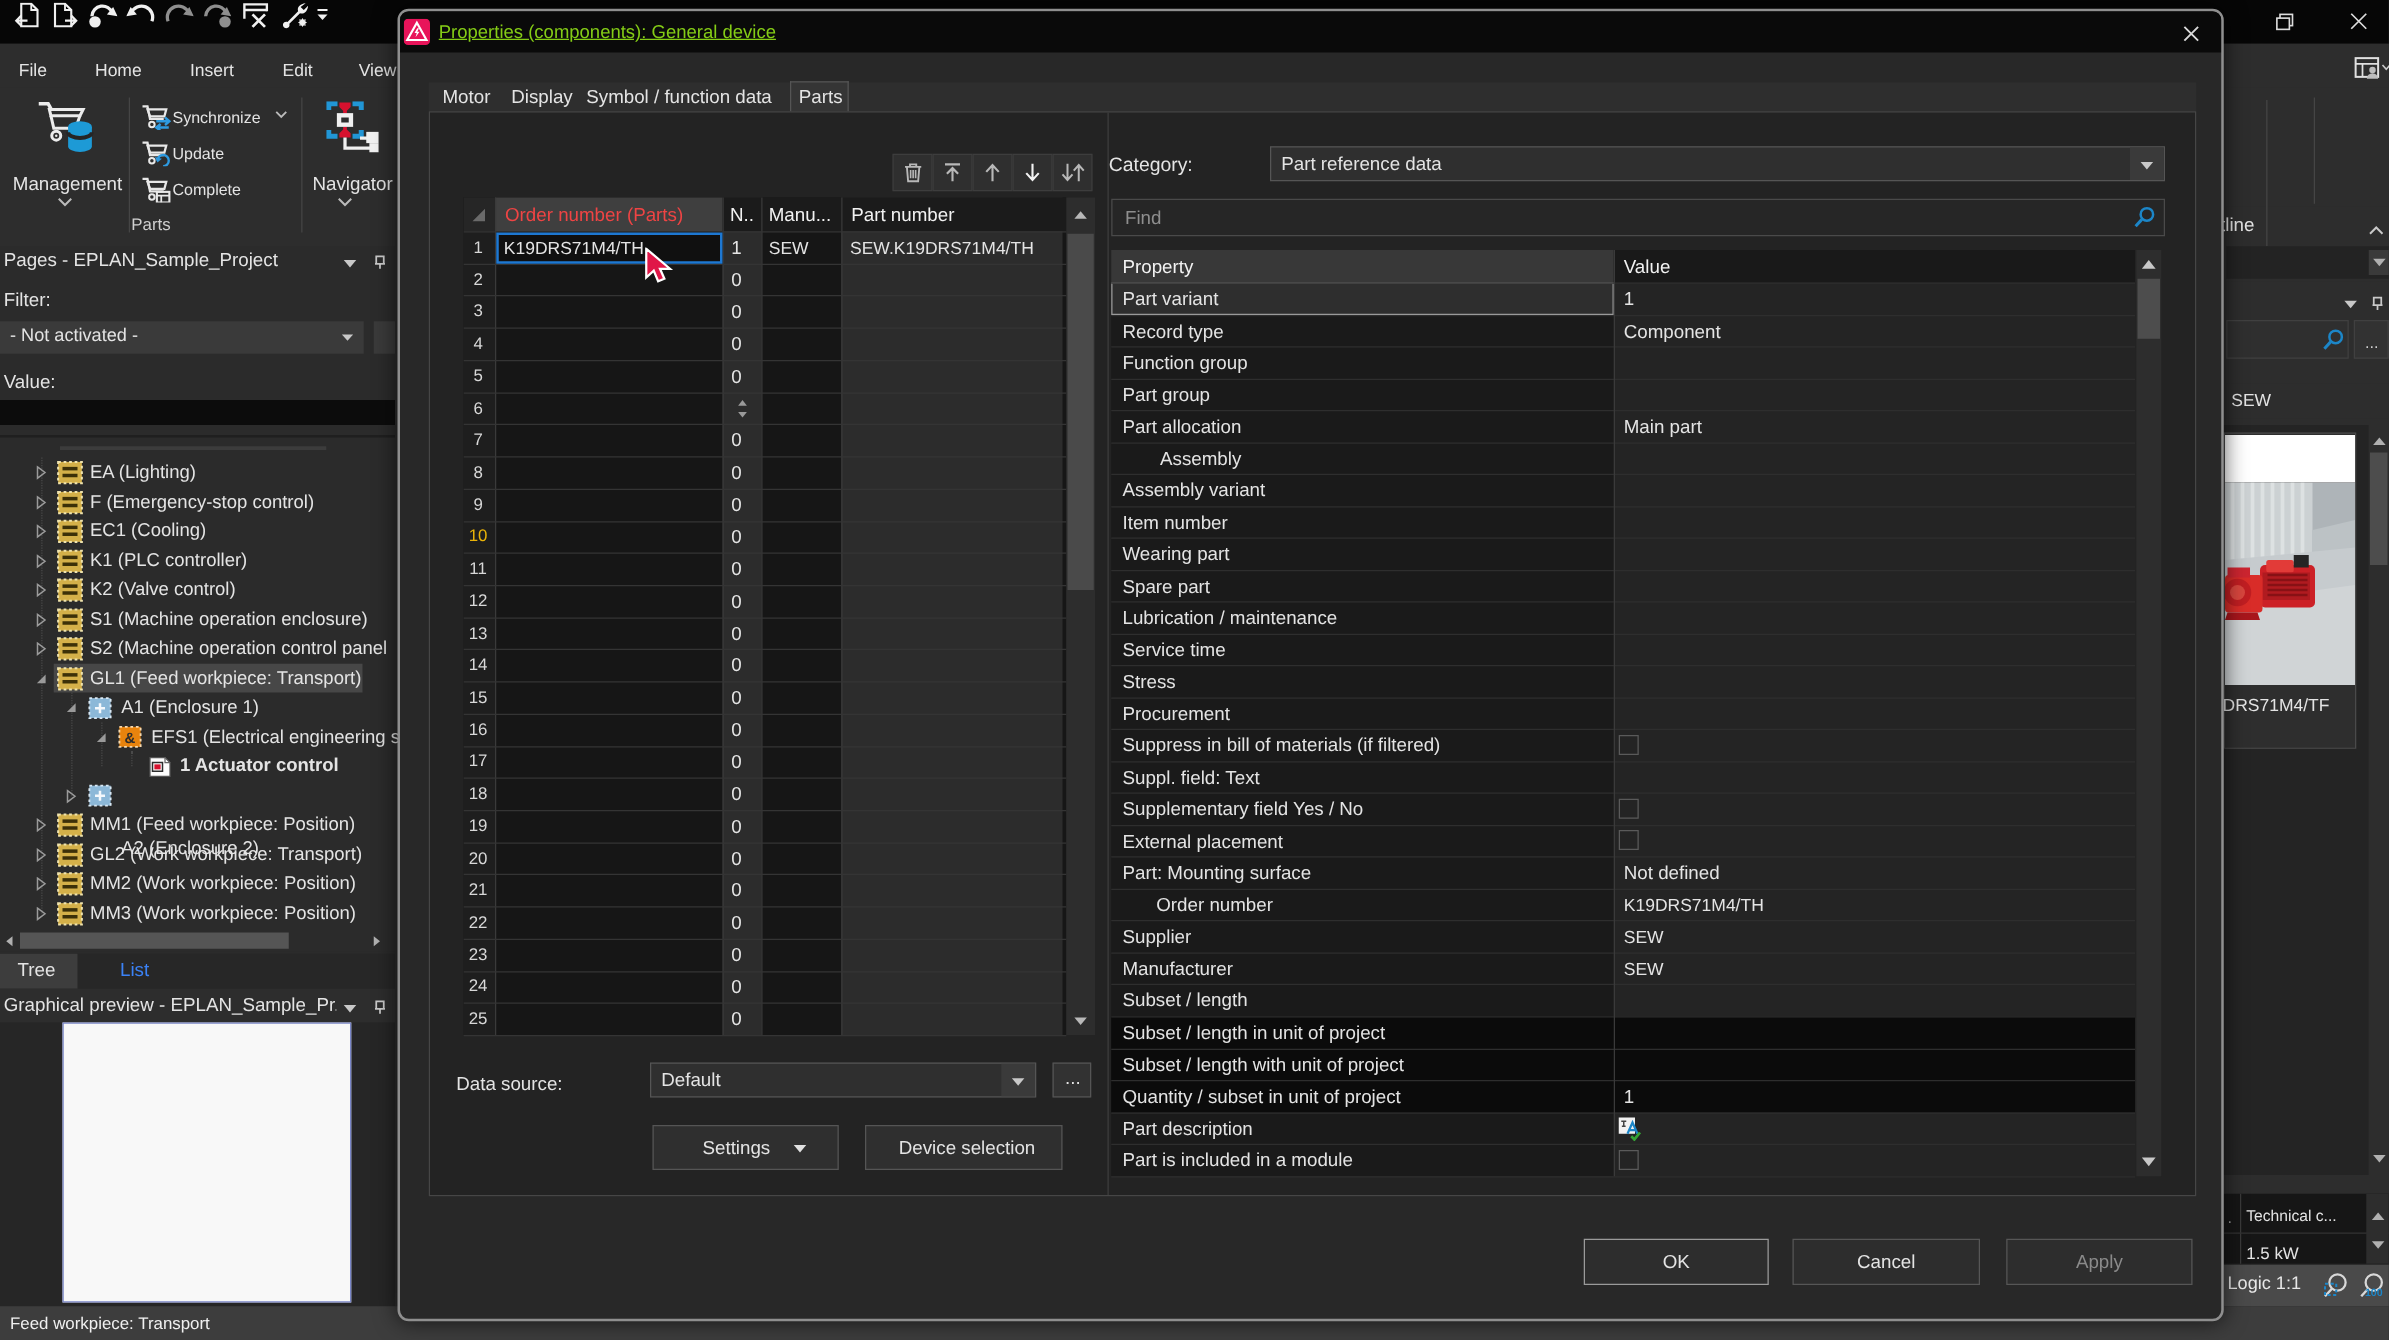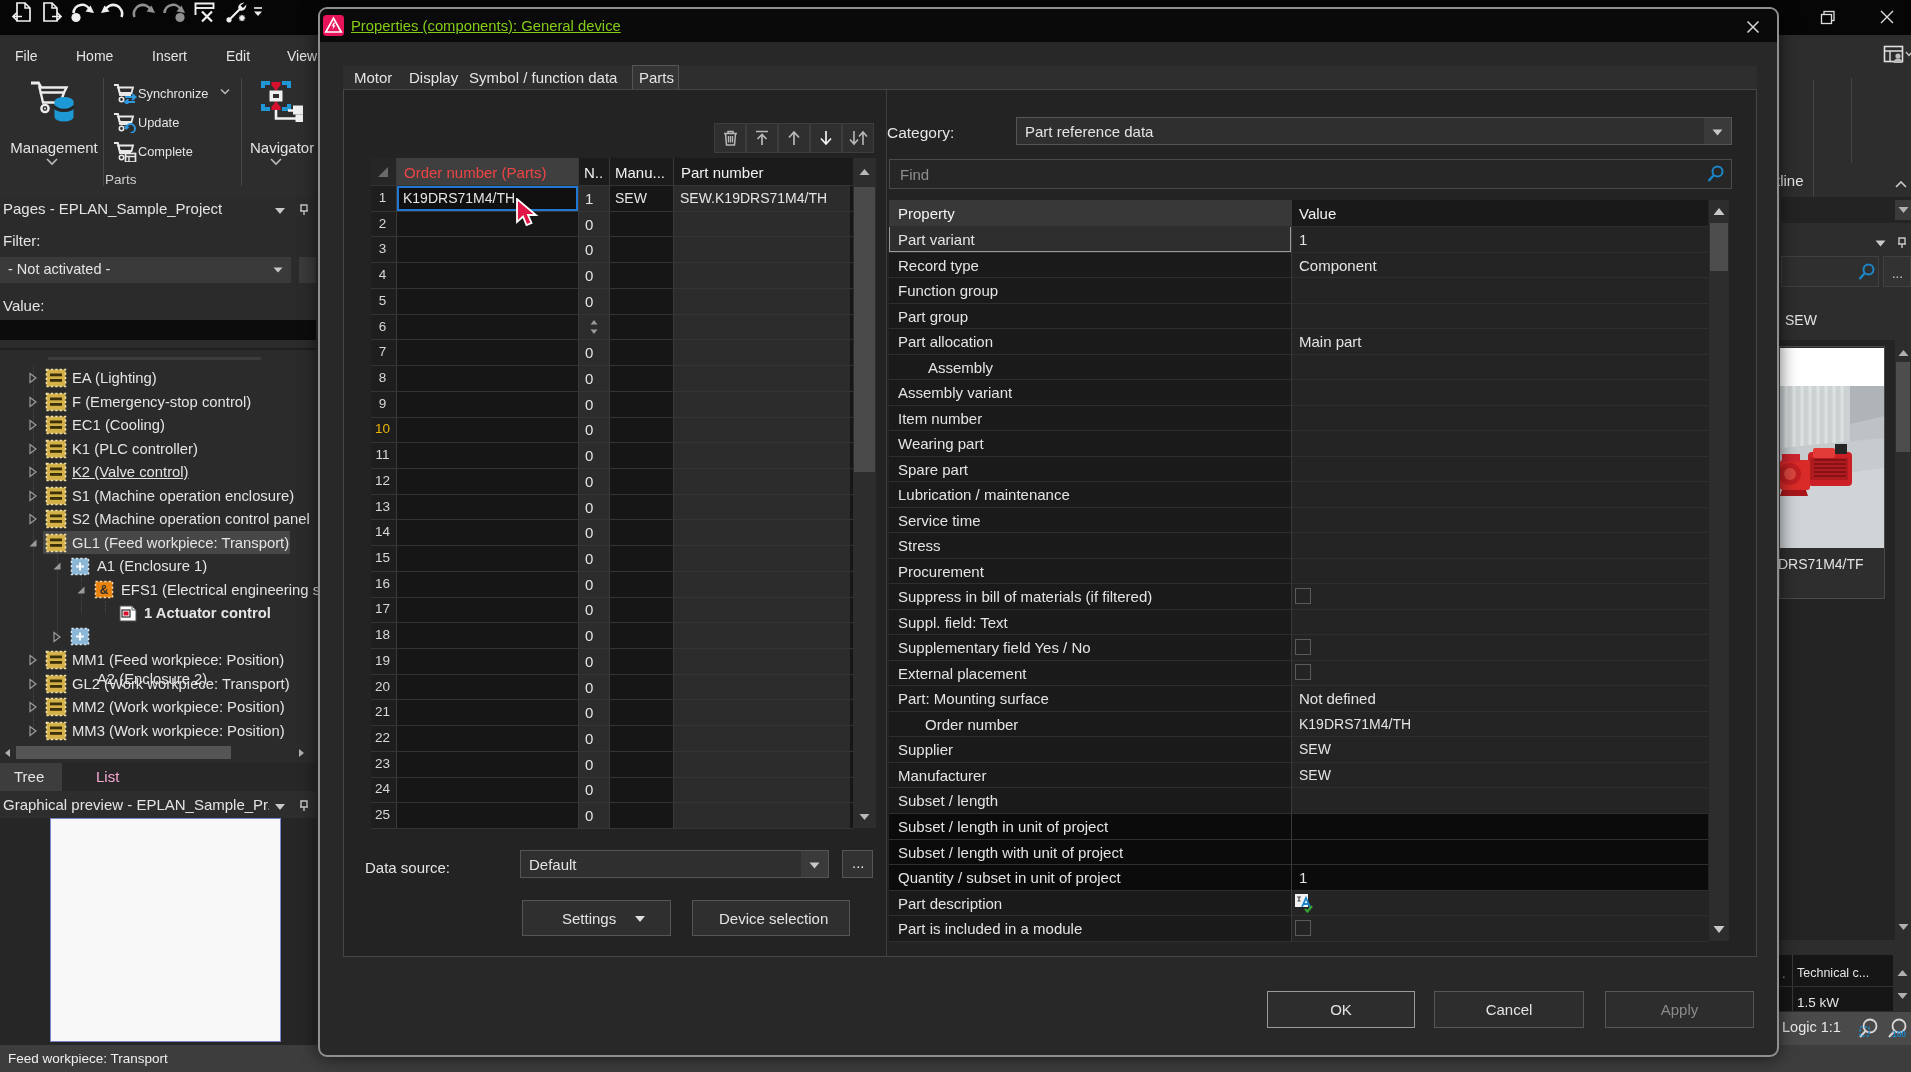--- a/index.html
+++ b/index.html
@@ -178,21 +178,21 @@
         <path d="M7 1 L2 5 L7 9 Z" fill="#b0b0b0"></path>
       </svg>
   <svg class="abs" style="left:296px;top:748px;" width="10" height="10" viewBox="0 0 10 10">
         <path d="M3 1 L8 5 L3 9 Z" fill="#b0b0b0"></path>
       </svg>
   <div class="abs" style="left:16px;top:746px;width:215px;height:13px;background:#555555;"></div>
 
   <div class="abs" style="left:0px;top:763px;width:316px;height:28px;background:#272727;"></div>
   <div class="abs" style="left:0px;top:763px;width:62px;height:28px;background:#3d3d3d;"></div>
   <div class="abs txt" style="left:14px;top:768px;font-size:15px;">Tree</div>
-  <div class="abs txt" style="left:96px;top:768px;font-size:15px;color:#f9a8d4;">List</div>
+  <div class="abs txt" style="left:96px;top:768px;font-size:15px;color:#3b82f6;">List</div>
 
   <div class="abs" style="left:0px;top:791px;width:316px;height:27px;background:#2d2d2d;"></div>
   <div class="abs txt" style="left:3px;top:796px;font-size:15px;width:266px;overflow:hidden;">Graphical preview - EPLAN_Sample_Pr...</div>
   <svg class="abs" style="left:273px;top:802px;" width="14" height="10" viewBox="0 0 14 10">
         <path d="M2 2 L7 8 L12 2 Z" fill="#c8c8c8"></path>
       </svg>
   <svg class="abs" style="left:298px;top:799px;" width="12" height="14" viewBox="0 0 12 14">
         <path d="M3 2 L9 2 L9 8 L3 8 Z M2 8 L10 8 M6 8 L6 12" fill="none" stroke="#c8c8c8" stroke-width="1.4"></path>
       </svg>
 
@@ -244,21 +244,21 @@
       </svg>
 <div class="abs txt" style="left:72px;top:440.5px;font-size:14.8px;">K1 (PLC controller)</div>
 <svg class="abs" style="left:27px;top:466px;" width="12" height="12" viewBox="0 0 12 12">
         <path d="M3 1.5 L9 6 L3 10.5 Z" fill="none" stroke="#9a9a9a" stroke-width="1.2"></path>
       </svg>
 <svg class="abs" style="left:45px;top:462px;" width="22" height="20" viewBox="0 0 22 20">
         <rect x="1.5" y="1.5" width="19" height="17" fill="#d4b049" stroke="#efe3ad" stroke-width="1.6" stroke-dasharray="2.2 2.2"></rect>
         <rect x="5" y="5.5" width="12" height="2.8" fill="#3c3008"></rect>
         <rect x="5" y="11" width="12" height="2.8" fill="#3c3008"></rect>
       </svg>
-<div class="abs txt" style="left:72px;top:464px;font-size:14.8px;text-decoration:underline;">K2 (Valve control)</div>
+<div class="abs txt" style="left:72px;top:464px;font-size:14.8px;">K2 (Valve control)</div>
 <svg class="abs" style="left:27px;top:489.5px;" width="12" height="12" viewBox="0 0 12 12">
         <path d="M3 1.5 L9 6 L3 10.5 Z" fill="none" stroke="#9a9a9a" stroke-width="1.2"></path>
       </svg>
 <svg class="abs" style="left:45px;top:485.5px;" width="22" height="20" viewBox="0 0 22 20">
         <rect x="1.5" y="1.5" width="19" height="17" fill="#d4b049" stroke="#efe3ad" stroke-width="1.6" stroke-dasharray="2.2 2.2"></rect>
         <rect x="5" y="5.5" width="12" height="2.8" fill="#3c3008"></rect>
         <rect x="5" y="11" width="12" height="2.8" fill="#3c3008"></rect>
       </svg>
 <div class="abs txt" style="left:72px;top:487.5px;font-size:14.8px;">S1 (Machine operation enclosure)</div>
 <svg class="abs" style="left:27px;top:513px;" width="12" height="12" viewBox="0 0 12 12">

